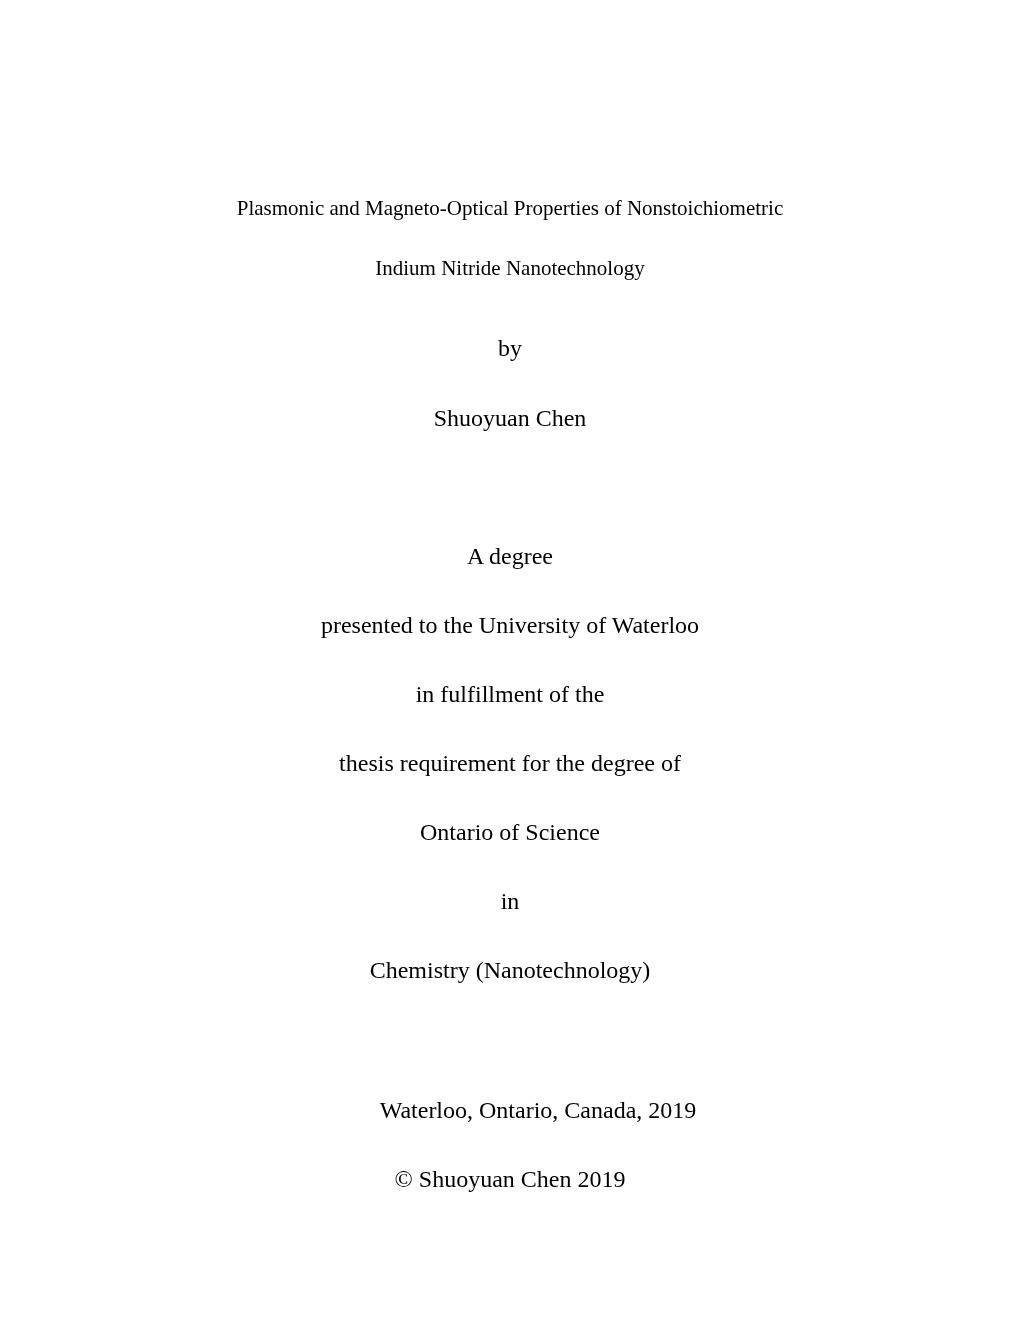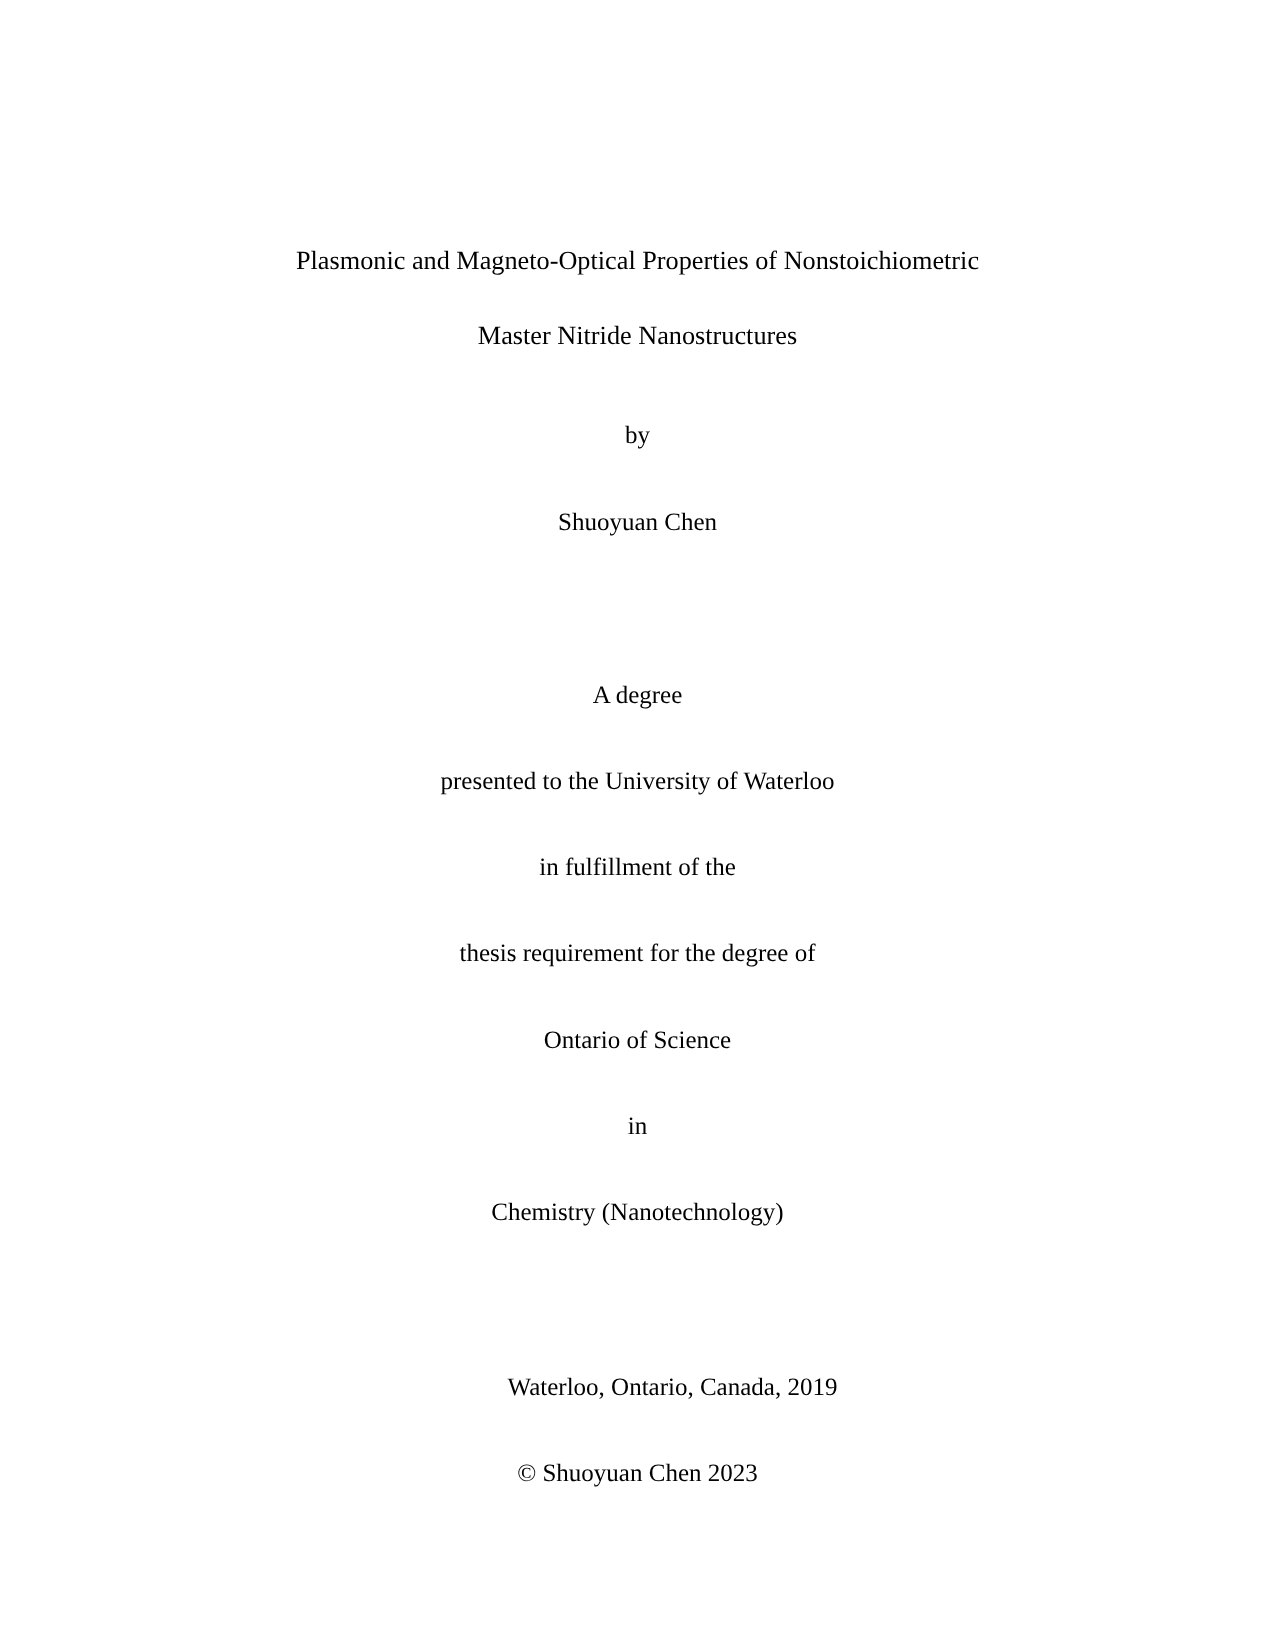--- a/index.html
+++ b/index.html
@@ -21,32 +21,32 @@
     left: 0;
     width: 100%;
     text-align: center;
     white-space: nowrap;
   }
   .title-line {
     font-size: 21px;
     line-height: 32px;
   }
   .body-line {
-    font-size: 20px;
+    font-size: 24px;
     line-height: 24px;
   }
 </style>
 </head>
 <body>
 
 <div class="page">
 
   <div class="line title-line" style="top: 192px;">Plasmonic and Magneto-Optical Properties of Nonstoichiometric</div>
 
-  <div class="line title-line" style="top: 252px;">Master Nitride Nanostructures</div>
+  <div class="line title-line" style="top: 252px;">Indium Nitride Nanotechnology</div>
 
   <div class="line body-line" style="top: 336px;">by</div>
 
   <div class="line body-line" style="top: 406px;">Shuoyuan Chen</div>
 
   <div class="line body-line" style="top: 544px;">A degree</div>
 
   <div class="line body-line" style="top: 613px;">presented to the University of Waterloo</div>
 
   <div class="line body-line" style="top: 682px;">in fulfillment of the</div>
@@ -54,15 +54,15 @@
   <div class="line body-line" style="top: 751px;">thesis requirement for the degree of</div>
 
   <div class="line body-line" style="top: 820px;">Ontario of Science</div>
 
   <div class="line body-line" style="top: 889px;">in</div>
 
   <div class="line body-line" style="top: 958px;">Chemistry (Nanotechnology)</div>
 
   <div class="line body-line" style="top: 1098px; padding-left: 28px;">Waterloo, Ontario, Canada, 2019</div>
 
-  <div class="line body-line" style="top: 1167px;">© Shuoyuan Chen 2023</div>
+  <div class="line body-line" style="top: 1167px;">© Shuoyuan Chen 2019</div>
 
 </div>
 
 </body></html>

